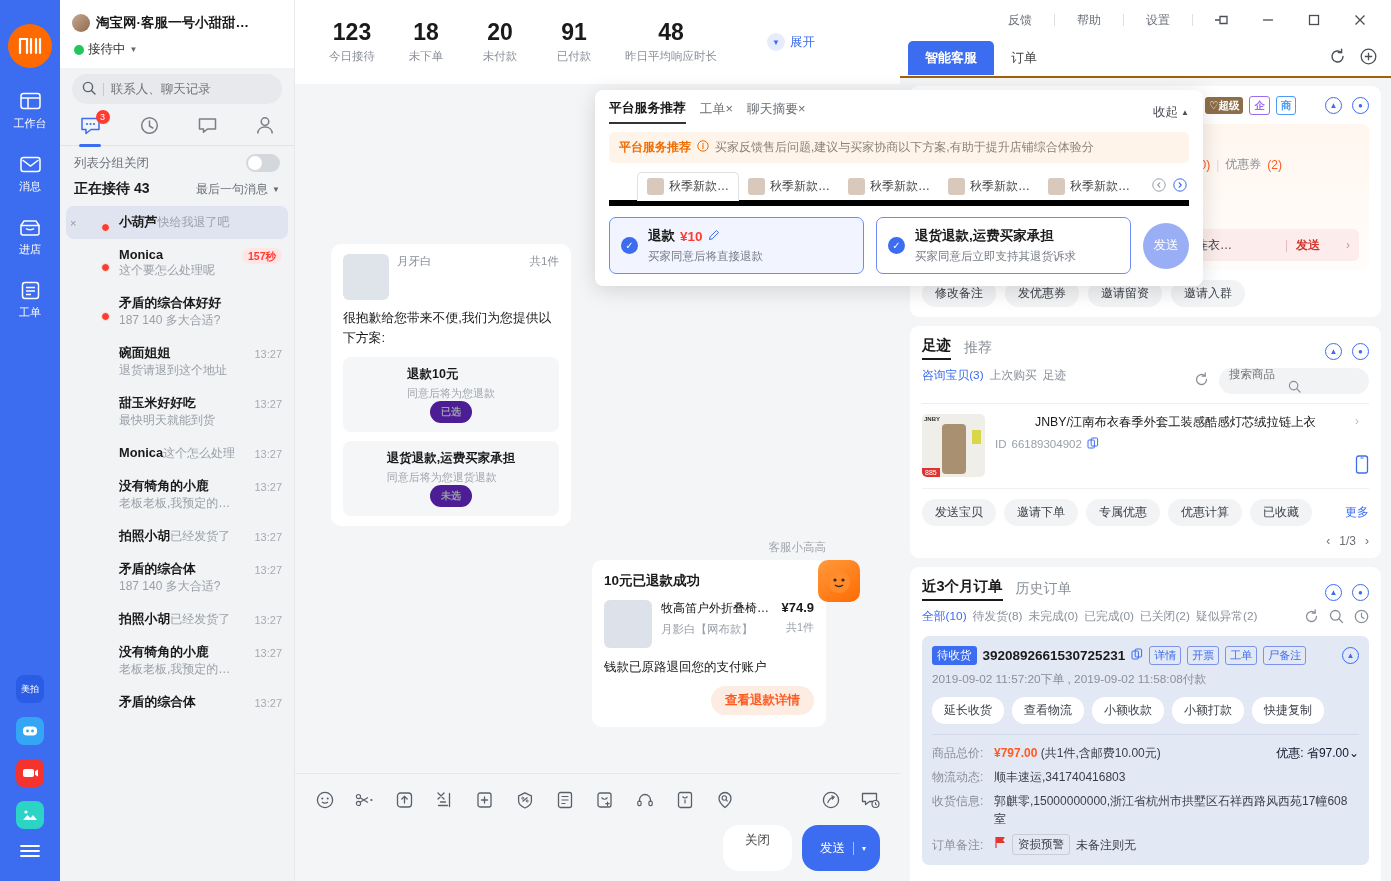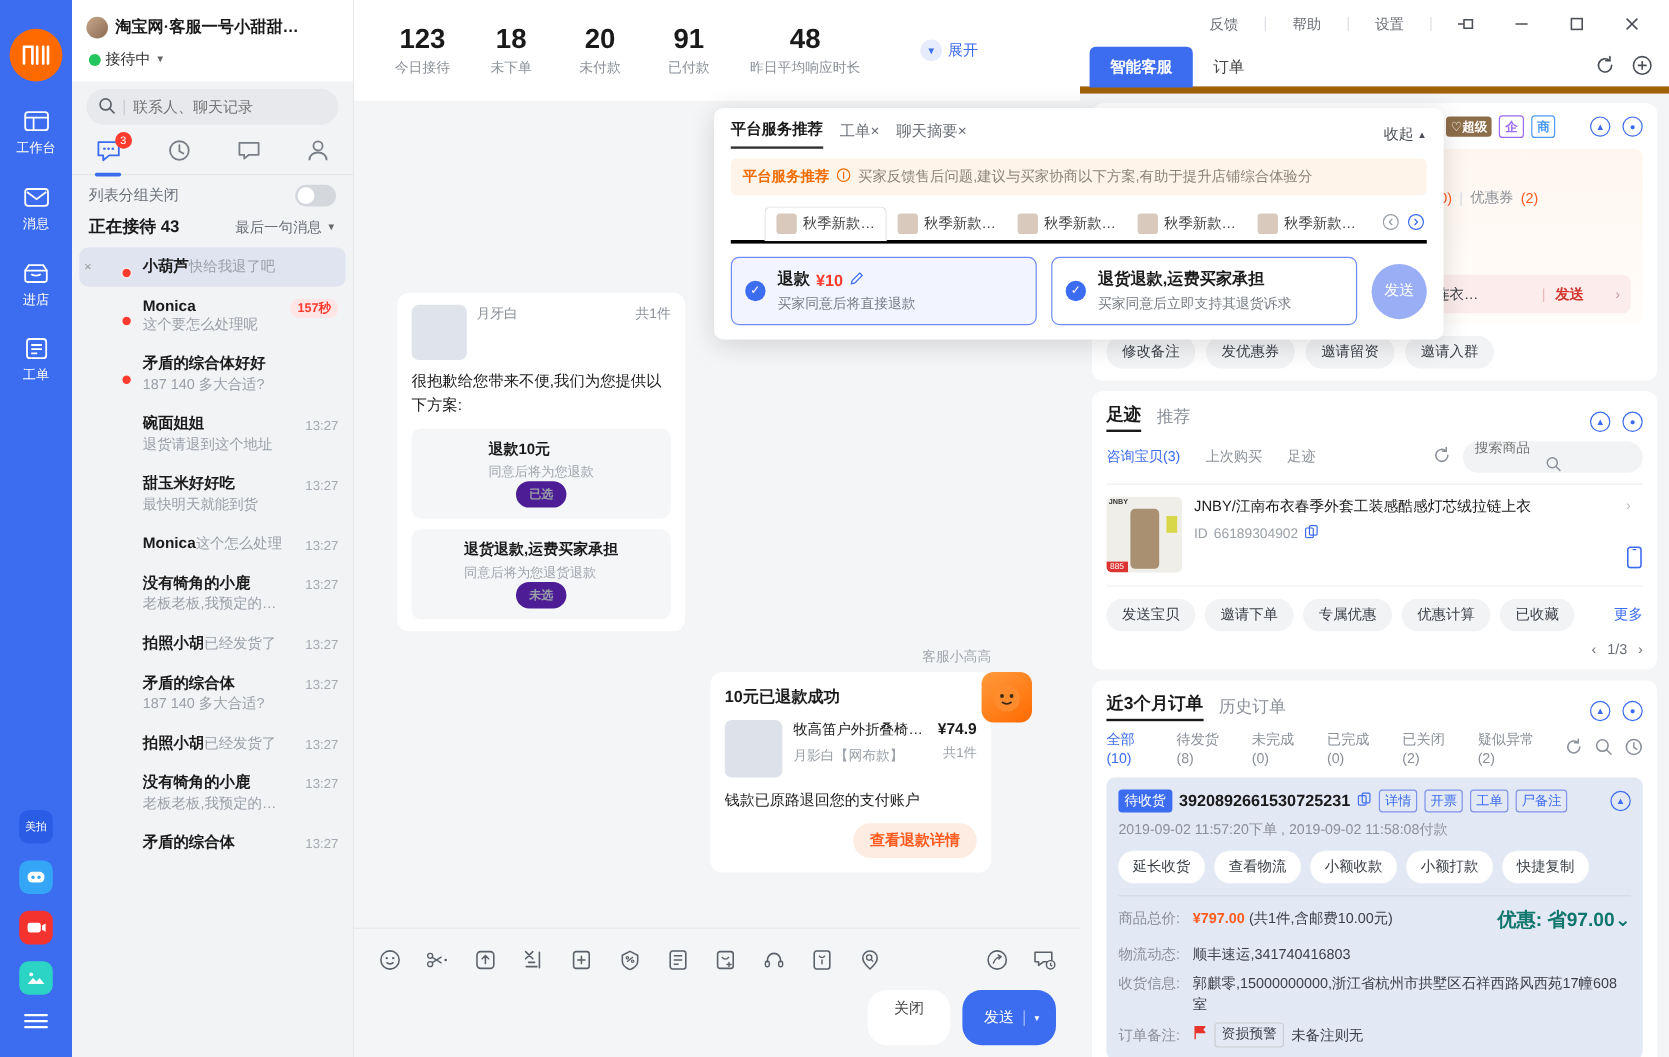--- a/index.html
+++ b/index.html
@@ -115,42 +115,42 @@
 
   
   .popup { position:absolute; left:300px; top:90px; width:608px; background:#fff; border-radius:8px; box-shadow:0 4px 22px rgba(0,0,0,.14); z-index:40; padding:10px 14px 12px 14px;}
   .ptabs { display:flex; align-items:center; gap:14px; }
   .ptab { font-size:12.8px; color:#6b7078; cursor:pointer; padding-bottom:5px;}
   .ptab.active { color:#1a1a1a; font-weight:bold; border-bottom:2px solid #333;}
   .pcollapse { margin-left:auto; font-size:12.5px; color:#4a4f57; display:flex;align-items:center;gap:3px; cursor:pointer;}
   .pbanner { background:#fff4e9; border-radius:5px; padding:7px 10px; margin-top:8px; display:flex; align-items:center; gap:6px; font-size:12px;}
   .pbanner .hd { color:#ef6c00; font-weight:bold;}
   .pbanner .bd { color:#8a8378;}
-  .pthumbs { display:flex; align-items:center; margin-top:9px; border-bottom:3px solid #000000;padding-left:28px;}
+  .pthumbs { display:flex; align-items:center; margin-top:9px; border-bottom:6px solid #000000;padding-left:28px;}
   .pth { display:flex; align-items:center; gap:5px; padding:5px 9px; font-size:12px; color:#444; cursor:pointer; white-space:nowrap;}
   .pth.active { border:1px solid #e0e0e0; border-bottom-color:#fff; border-radius:5px 5px 0 0; margin-bottom:-1px; background:#fff;}
   .pth .tim { width:17px;height:17px;border-radius:3px;background:#d9c9bd;}
   .pth-nav { margin-left:auto; display:flex; gap:7px; padding-right:2px; color:#9aa0a8;}
   .pcards { display:flex; gap:12px; align-items:center; margin-top:11px;}
   .pcard { flex:1; border:1px solid #6e8bf5; border-radius:7px; padding:9px 11px; display:flex; align-items:center; gap:10px;}
   .pcard.sel { background:#f2f5ff;}
   .chk { width:17px;height:17px;border-radius:50%;background:#3c6cf0;color:#fff;font-size:10px; display:flex;align-items:center;justify-content:center; flex:0 0 17px;}
   .pcard .t { font-size:13.5px; font-weight:bold; color:#1a1a1a; display:flex; align-items:center; gap:5px;}
   .pcard .t .amt { color:#ff3b30;}
   .pcard .s { font-size:11.5px; color:#767c84; margin-top:4px;}
   .psend { background:#9aaef6; color:#fff; border-radius:50%; width:46px;height:46px; display:flex;align-items:center;justify-content:center; font-size:12.5px; flex:0 0 46px;}
 
   
   .right { width:491px; flex:0 0 491px; background:#f4f5f7; display:flex; flex-direction:column; overflow:hidden;}
   .winbar { height:40px; display:flex; align-items:center; justify-content:flex-end; gap:12px; padding-right:14px; background:#fff;}
   .winlink { font-size:12px; color:#6b7078; padding:0 10px; cursor:pointer;}
   .vsep { width:1px;height:12px;background:#dcdfe3;}
   .winbtn { width:34px;height:30px; display:flex;align-items:center;justify-content:center; color:#4a4f57; cursor:pointer;}
 
-  .rtabs { display:flex; align-items:center; background:#fff; padding-left:8px; height:38px; border-bottom:6px solid #a16207;}
+  .rtabs { display:flex; align-items:center; background:#fff; padding-left:8px; height:38px; border-bottom:2px solid #a16207;}
   .rtab { padding:8px 17px; font-size:13px; color:#444; cursor:pointer; border-radius:5px 5px 0 0;}
   .rtab.active { background:#3c6cf0; color:#fff; font-weight:bold;}
   .rtab-acts { margin-left:auto; display:flex; gap:14px; padding-right:14px; color:#4a4f57;}
 
   .rscroll { flex:1; overflow:hidden; padding:8px 10px 0 10px;}
   .card { background:#fff; border-radius:9px; margin-bottom:9px; padding:10px 12px;}
   .cust-head { display:flex; align-items:center; gap:6px; flex-wrap:nowrap;}
   .cust-name { font-size:15px; font-weight:bold; color:#1a1a1a; white-space:nowrap;}
   .lvl { width:11px;height:11px;border-radius:2px;background:#4b86f7; display:inline-block; position:relative;}
   .lvl:after{content:"";position:absolute;left:3.5px;top:2px;width:4px;height:7px;background:#fff;border-radius:2px;}
@@ -174,52 +174,52 @@
   .giftbar { background:#fdecec; border-radius:6px; padding:7px 9px; margin-top:8px; display:flex; align-items:center; gap:8px; font-size:12px;}
   .gift-lab { background:#f7c9c9; color:#d0342c; font-weight:bold; font-size:11px; padding:1.5px 5px; border-radius:3px;}
   .gift-txt { color:#3a3f47; flex:1; white-space:nowrap; overflow:hidden; text-overflow:ellipsis;}
   .gift-send { color:#d0342c; font-weight:bold;}
   .chiprow { display:flex; gap:9px; margin-top:10px; flex-wrap:wrap;}
   .chip { background:#f2f3f5; border-radius:14px; padding:5px 13px; font-size:12px; color:#3a3f47; cursor:pointer;}
 
   .sec-head { display:flex; align-items:flex-end; gap:13px;}
   .sec-t { font-size:14.5px; font-weight:bold; color:#1a1a1a; padding-bottom:3px; border-bottom:2.5px solid #1a1a1a;}
   .sec-t2 { font-size:14px; color:#8a9099; padding-bottom:3px; cursor:pointer;}
-  .subfilter { display:flex; align-items:center; gap:21px; margin-top:8px; font-size:11.8px; color:#8a9099;}
+  .subfilter { display:flex; align-items:flex-start; gap:6px; margin-top:8px; font-size:11.8px; color:#8a9099;}
   .subfilter .act { color:#3c6cf0;}
   .sf-right { margin-left:auto; display:flex; align-items:center; gap:10px; color:#8a9099;}
   .searchbox { background:#f2f3f5; border-radius:14px; height:26px; width:150px; display:flex; align-items:center; padding:0 10px; justify-content:space-between;flex-direction:column;}
   .searchbox input { background:transparent;border:none;outline:none; font-size:11.5px; color:#666; width:100%; font-family:inherit;}
 
   .prodcard { border-top:1px solid #eee; margin-top:9px; padding-top:10px;}
   .pc-row { display:flex; gap:10px;}
   .pc-img { width:63px;height:63px;border-radius:5px; background:#efeee9; flex:0 0 63px; position:relative; overflow:hidden;}
   .pc-body { flex:1; min-width:0;}
-  .pc-title { font-size:12.3px; color:#1a1a1a; white-space:nowrap; overflow:hidden; text-overflow:ellipsis;}
+  .pc-title { font-size:12.3px; color:#1a1a1a; white-space:nowrap; overflow:hidden; text-overflow:ellipsis;margin-left:40px;}
   .pc-id { font-size:11.5px; color:#9aa0a8; margin-top:6px; display:flex; align-items:center; gap:5px;}
   .pc-meta { display:flex; align-items:center; gap:10px; margin-top:7px; font-size:11.8px; color:#6b7078;}
   .pc-price { color:#ff5a1f; font-weight:bold; font-size:13px;}
   .lk { color:#3c6cf0; cursor:pointer;}
   .pc-arrow { color:#b8bdc4; align-self:flex-start;}
   .pc-chips { display:flex; align-items:center; gap:8px; margin-top:11px; border-top:1px solid #f0f0f0; padding-top:10px;}
   .pager { display:flex; align-items:center; justify-content:flex-end; gap:9px; margin-top:8px; font-size:12px; color:#6b7078;}
 
   .ordercard { background:#e3e8f5; border-radius:7px; padding:10px; margin-top:9px;}
   .oc-head { display:flex; align-items:center; gap:6px; flex-wrap:nowrap;}
   .ostat { background:#3c6cf0; color:#fff; font-size:11.5px; font-weight:normal; border-radius:3px; padding:2px 5px;}
   .onum { font-size:13.5px; font-weight:bold; color:#1a1a1a;}
   .obtn { border:1px solid #7d93e8; color:#3c6cf0; font-size:11px; border-radius:3px; padding:1px 4px; cursor:pointer; white-space:nowrap;}
   .oc-time { font-size:11.8px; color:#8a9099; margin-top:7px;}
   .oc-chips { display:flex; gap:8px; margin-top:9px;}
   .ochip { background:#fff; border-radius:13px; padding:5px 12px; font-size:12px; color:#3a3f47; cursor:pointer;}
   .oc-info { border-top:1px solid #d3d9ea; margin-top:10px; padding-top:9px;}
   .oinf { display:flex; font-size:12px; margin-bottom:6px; line-height:1.5;}
   .oinf .k { color:#8a9099; flex:0 0 62px;}
   .oinf .v { color:#3a3f47; flex:1;}
-  .discount { color:#0f766e; font-weight:bold; font-size:16px; white-space:nowrap;}
+  .discount { color:#0f172a; font-weight:normal; font-size:12px; white-space:nowrap;}
   .flag { color:#e8352c; }
   .warn { border:1px solid #c9ccd2; border-radius:3px; padding:1px 5px; font-size:11.5px; color:#3a3f47;}
   .bottom-stub { height:18px; background:#fff; border-radius:9px 9px 0 0; margin:0 0 0 0;}
 </style>
 </head>
 <body>
 
 <div class="app">
 
   <div class="rail">

